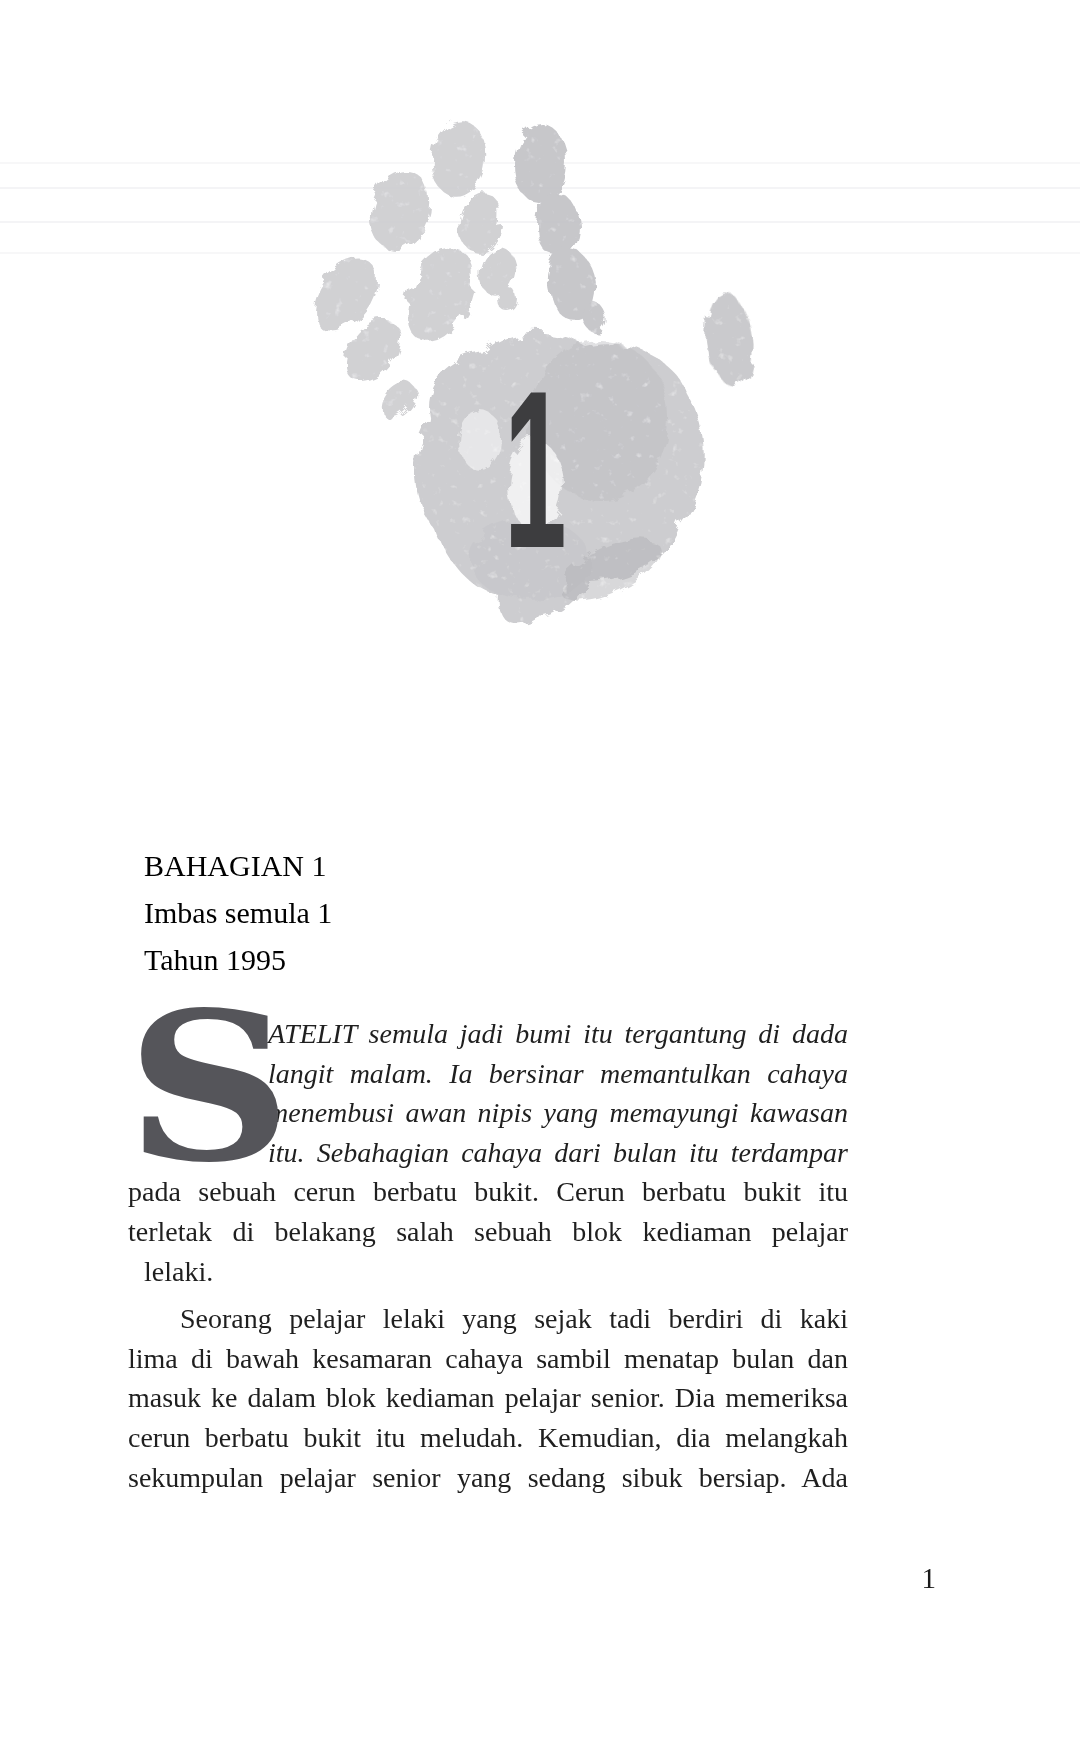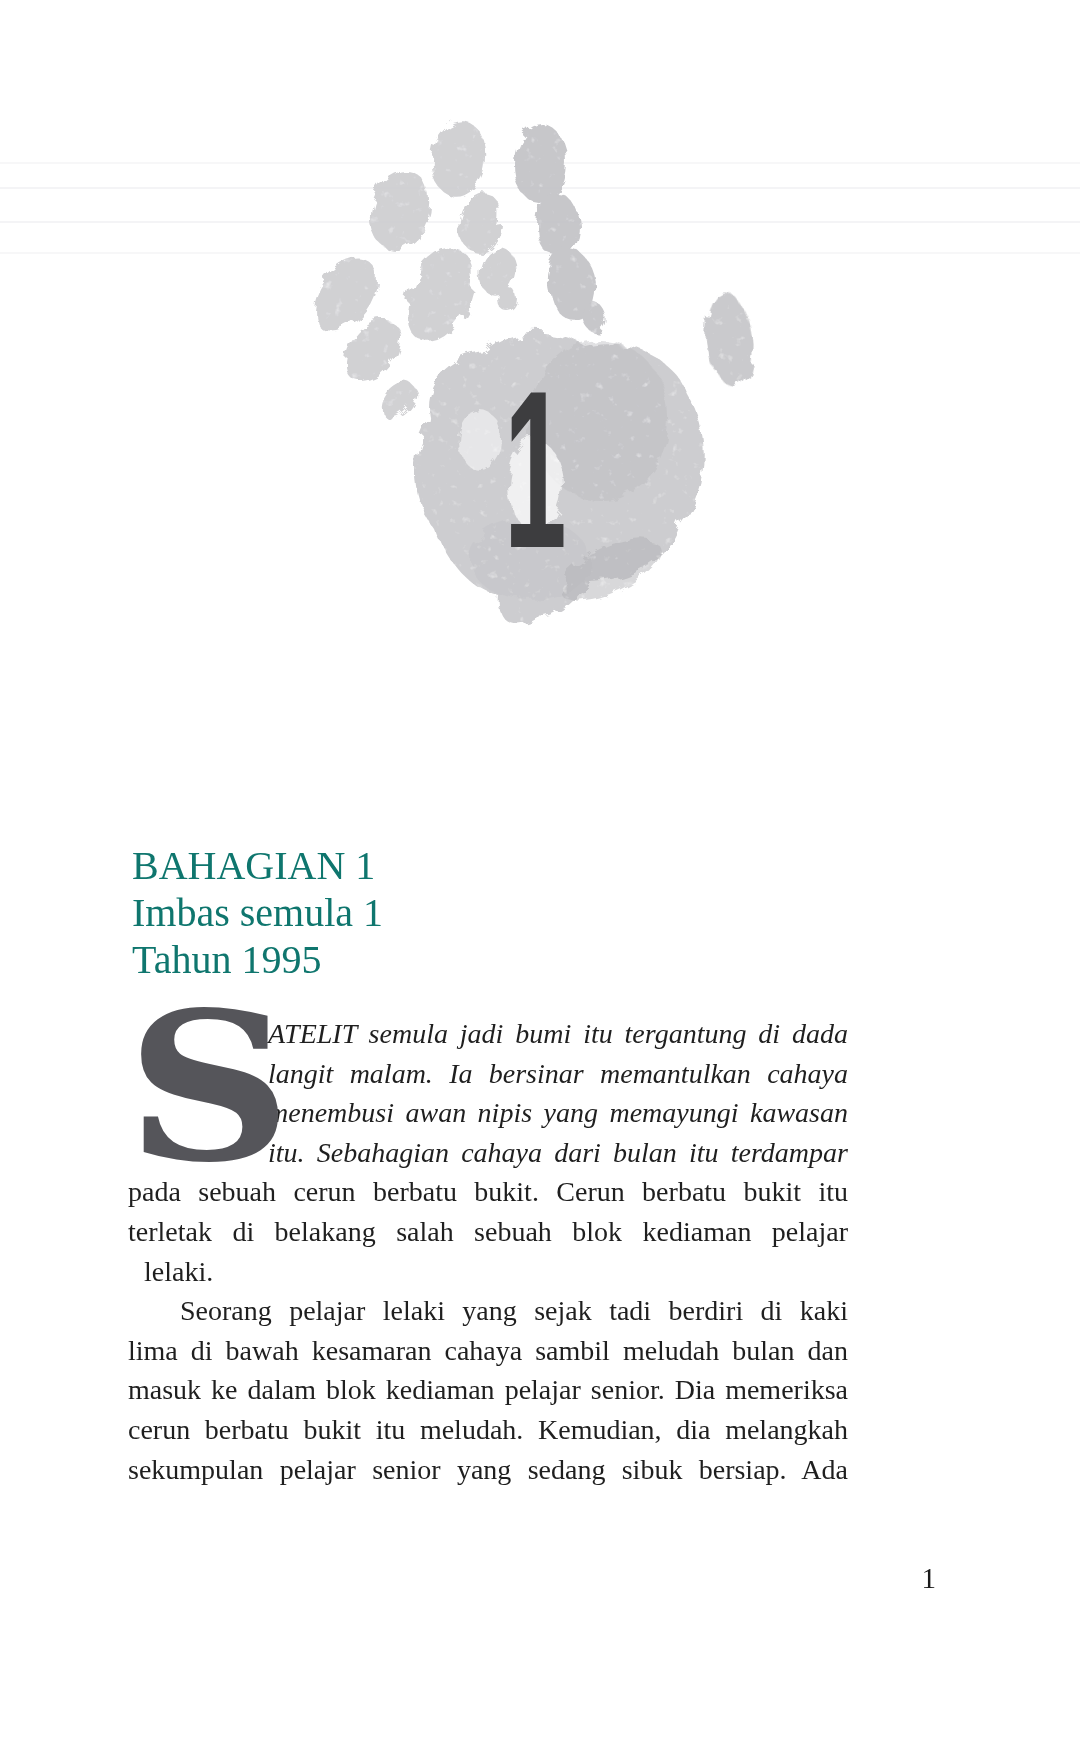--- a/index.html
+++ b/index.html
@@ -24,40 +24,40 @@
   .chapter-num{
     position:absolute;left:504px;top:357px;
     font-family:"Liberation Sans", sans-serif;
     font-weight:700;font-size:225px;line-height:1;
     color:#3d3d3f;
     transform:scaleX(0.5);transform-origin:left top;
     letter-spacing:0;
   }
 
   
-  .heading{position:absolute;left:132px;top:842px;font-size:40px;line-height:47px;color:#0f766e;}
+  .heading{position:absolute;left:144px;top:842px;font-size:30px;line-height:47px;color:#000000;}
   .heading .it{}
 
   
   .bodytext{
     position:absolute;left:128px;top:1014px;width:720px;
     font-size:28px;line-height:39.6px;
     color:#1f1f1f;
   }
   .dropcap{
     position:absolute;left:-2px;top:-29px;
     font-family:"DejaVu Serif", serif;
     font-weight:700;font-size:205px;line-height:1;
     color:#55555a;
     transform:scaleX(1.12);transform-origin:left top;
   }
   .p1top{margin-left:140px;width:580px;font-style:italic;}
   .line{white-space:nowrap;margin-left:16px;}
   .jline{white-space:normal;text-align:justify;text-align-last:justify;}
-  .para2{}
+  .para2{margin-top:8px;}
   .indent{padding-left:52px;}
 
   .pageno{
     position:absolute;left:128px;top:1558px;width:808px;
     text-align:right;font-size:29px;line-height:40px;color:#1a1a1a;
   }
 </style>
 </head>
 <body>
 
@@ -139,21 +139,21 @@
       <div class="jline">menembusi awan nipis yang memayungi kawasan</div>
       <div class="jline">itu. Sebahagian cahaya dari bulan itu terdampar</div>
     </div>
     <div>
       <div class="jline">pada sebuah cerun berbatu bukit. Cerun berbatu bukit itu</div>
       <div class="jline">terletak di belakang salah sebuah blok kediaman pelajar</div>
       <div class="line">lelaki.</div>
     </div>
     <div class="para2">
       <div class="jline indent">Seorang pelajar lelaki yang sejak tadi berdiri di kaki</div>
-      <div class="jline">lima di bawah kesamaran cahaya sambil meludah bulan dan</div>
+      <div class="jline">lima di bawah kesamaran cahaya sambil menatap bulan dan</div>
       <div class="jline">masuk ke dalam blok kediaman pelajar senior. Dia memeriksa</div>
       <div class="jline">cerun berbatu bukit itu meludah. Kemudian, dia melangkah</div>
       <div class="jline">sekumpulan pelajar senior yang sedang sibuk bersiap. Ada</div>
     </div>
   </div>
 
   <div class="pageno">1</div>
 
 </div>
 

